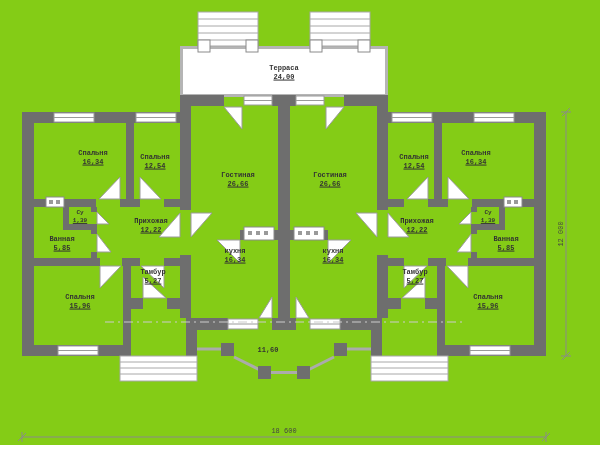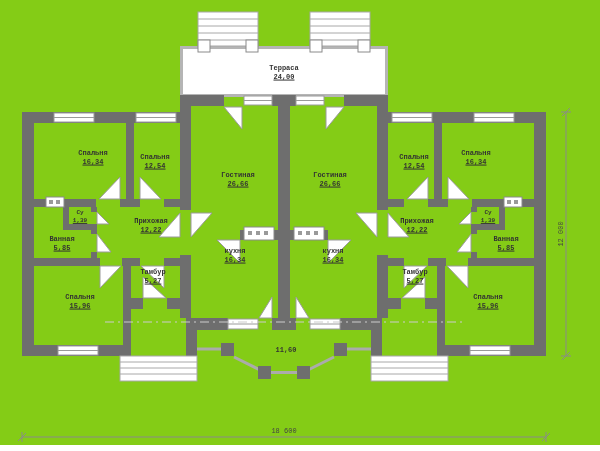--- a/index.html
+++ b/index.html
@@ -312,21 +312,21 @@
   </div>
   <div class="room-label" style="left:415px;top:277px">
     <span>Тамбур</span>
     <span class="area">5,27</span>
   </div>
   <div class="room-label" style="left:488px;top:302px">
     <span>Спальня</span>
     <span class="area">15,96</span>
   </div>
 
-  <div class="room-label" style="left:286px;top:351px">
+  <div class="room-label" style="left:268px;top:351px">
     <span>11,60</span>
   </div>
   <div class="dim-label horiz" style="left:284px;top:435px">
     <span>18 600</span>
   </div>
   <div class="dim-label vert" style="left:561px;top:234px">
     <span>12 000</span>
   </div>
 
 </div>

